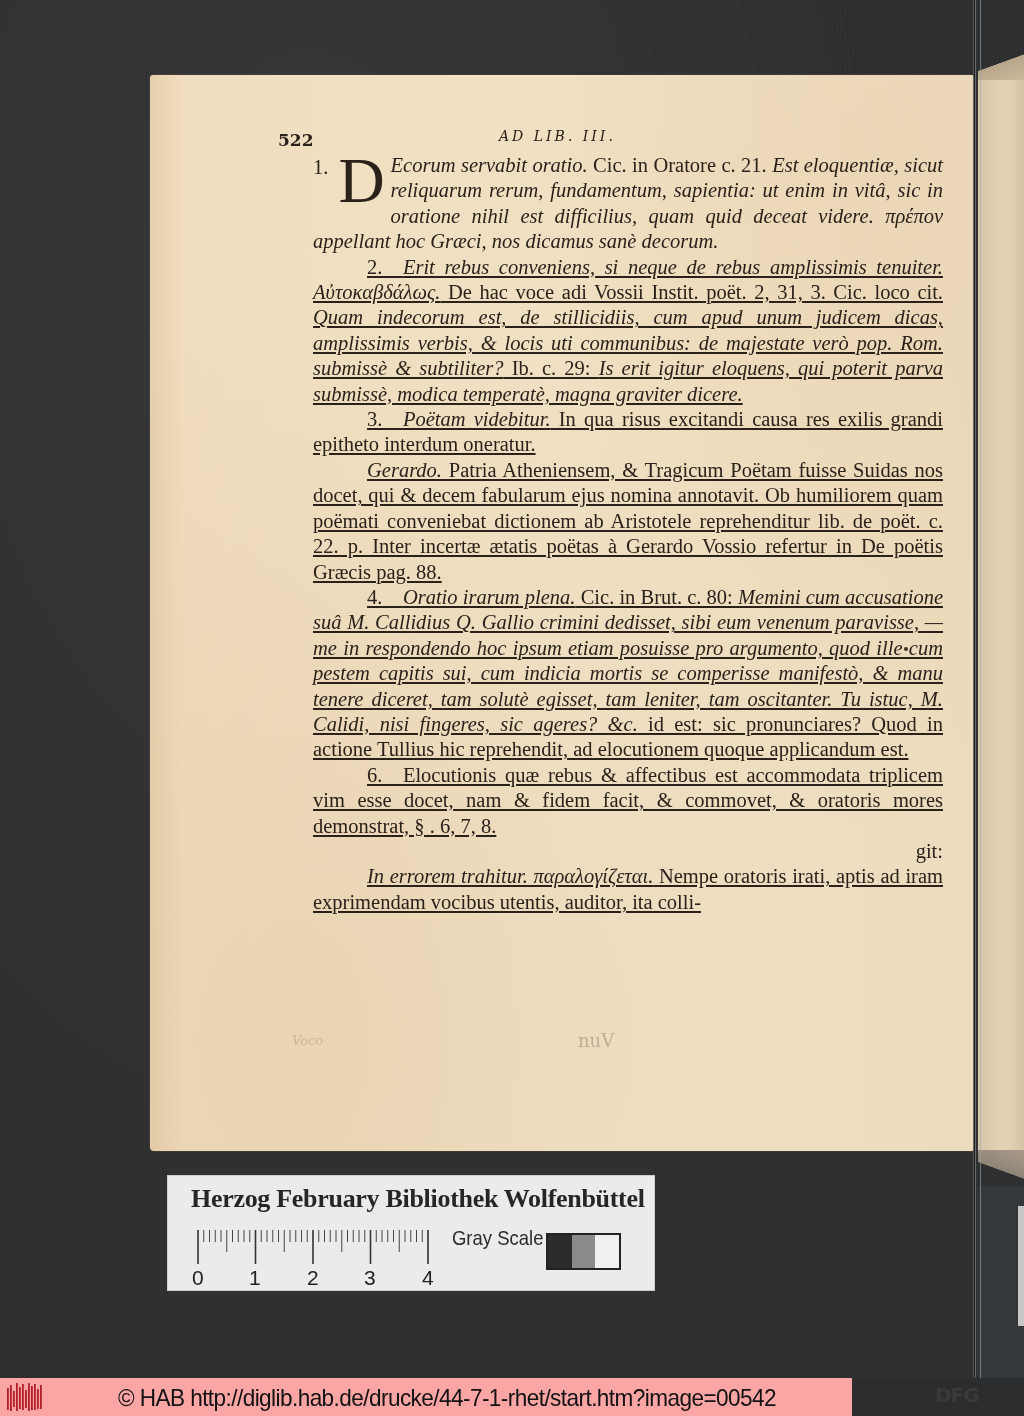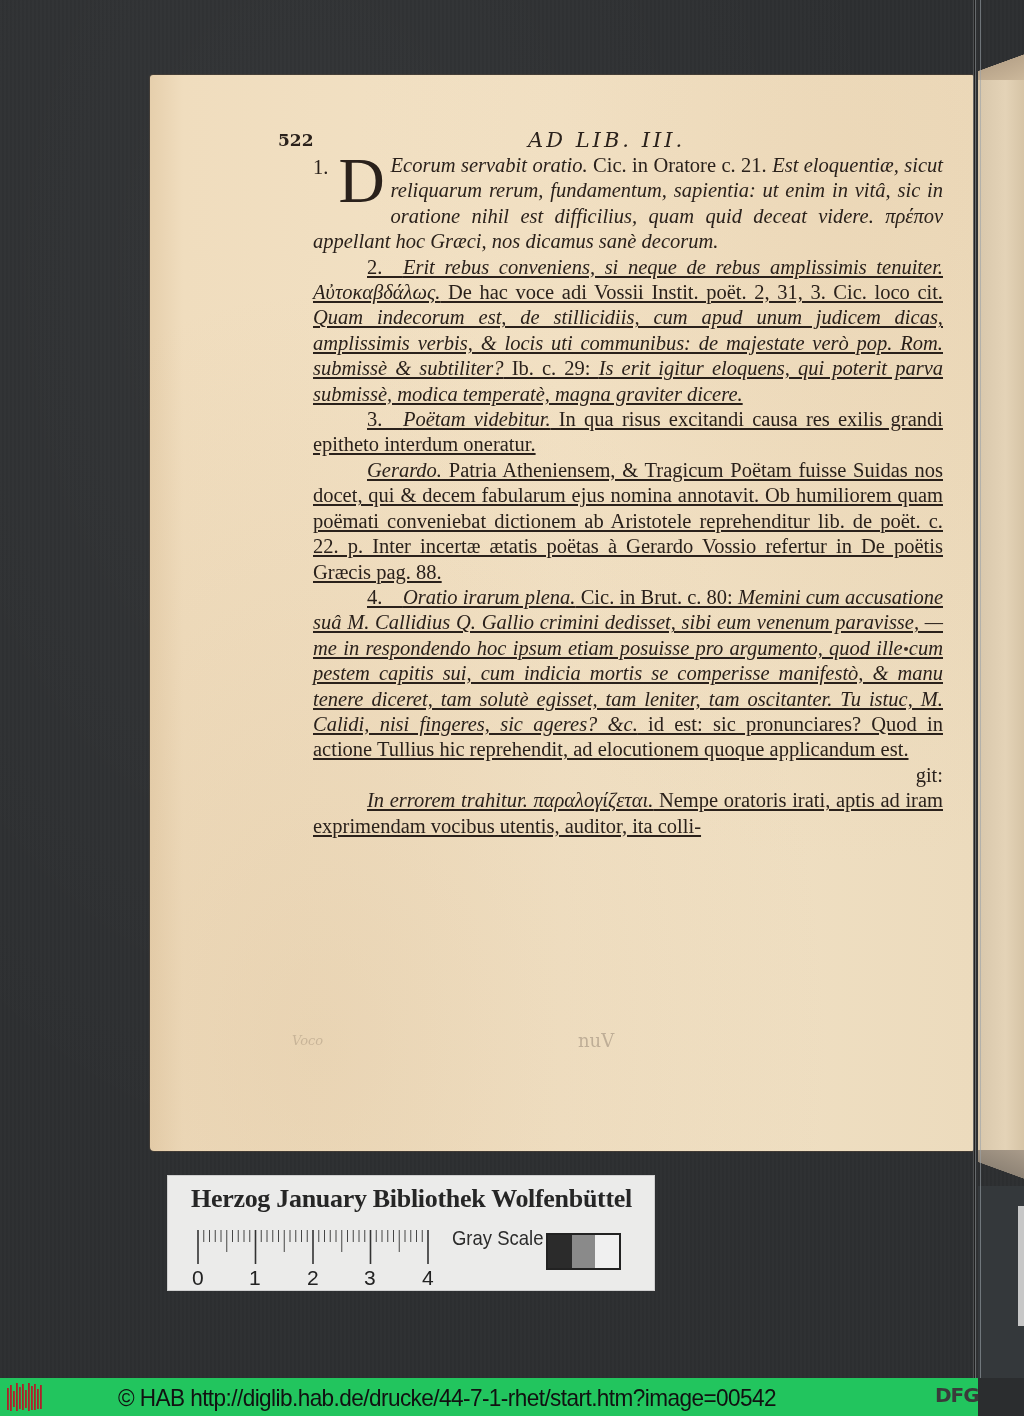--- a/index.html
+++ b/index.html
@@ -63,21 +63,21 @@
     margin-left: 28px;
   }
   .running-head {
     position: absolute; top: 53px; left: 0; width: 100%; height: 26px;
     font-size: 20px;
   }
   .page-number {
     position: absolute; left: 100px; top: 2px; font-size: 17px; font-weight: bold;
   }
   .running-title {
-    position: absolute; left: 350px; top: 0; font-style: italic; letter-spacing: 3px; font-size: 21px;
+    position: absolute; left: 321px; top: 0; font-style: italic; letter-spacing: 3px; font-size: 14px;
   }
   .text-block {
     position: absolute; left: 135px; top: 78px; width: 630px;
     font-family: "Liberation Serif", serif;
     font-size: 20.5px;
     line-height: 25.4px;
     text-align: justify;
   }
   .para { margin: 0; }
   .para .it { font-style: italic; }
@@ -128,22 +128,22 @@
     transform: scaleX(0.88); transform-origin: left top; white-space: nowrap;
   }
   .grayscale-swatch {
     position: absolute; left: 378px; top: 57px; width: 75px; height: 37px;
     border: 2px solid #222; display: flex;
   }
   .swatch { flex: 1; }
 
   
   .footer {
-    position: absolute; left: 0; top: 1378px; width: 978px; height: 38px;
-    background: #22c55e;
+    position: absolute; left: 0; top: 1378px; width: 852px; height: 38px;
+    background: #fca5a5;
     font-family: "Liberation Sans", sans-serif;
   }
   .hab-logo { position: absolute; left: 4px; top: 4px; width: 44px; height: 30px; }
   .footer-text {
     position: absolute; left: 118px; top: 6px; font-size: 24px; color: #111;
     letter-spacing: -0.6px; white-space: nowrap;
     transform: scaleX(0.94); transform-origin: left top;
   }
   .dfg-logo {
     position: absolute; left: 935px; top: 5px;
@@ -166,35 +166,36 @@
       <span class="page-number">522</span>
       <span class="running-title">AD LIB. III.</span>
     </div>
 
     <div class="text-block" id="text-block">
         <p class="para"><span style="float: left; margin: 2px 14px 0px 0px;">1. </span><span class="dropcap">D</span><span class="it">Ecorum servabit oratio.</span><span> Cic. in Oratore c. 21. </span><span class="it">Est eloquentiæ, sicut reliquarum rerum, fundamentum, sapientia: ut enim in vitâ, sic in oratione nihil est difficilius, quam quid deceat videre. πρέπον appellant hoc Græci, nos dicamus sanè decorum.</span></p>
         <p class="para indent"><span>2. </span><span class="it">Erit rebus conveniens, si neque de rebus amplissimis tenuiter. Αὐτοκαβδάλως.</span><span> De hac voce adi Vossii Instit. poët. 2, 31, 3. Cic. loco cit. </span><span class="it">Quam indecorum est, de stillicidiis, cum apud unum judicem dicas, amplissimis verbis, &amp; locis uti communibus: de majestate verò pop. Rom. submissè &amp; subtiliter?</span><span> Ib. c. 29: </span><span class="it">Is erit igitur eloquens, qui poterit parva submissè, modica temperatè, magna graviter dicere.</span></p>
         <p class="para indent"><span>3. </span><span class="it">Poëtam videbitur.</span><span> In qua risus excitandi causa res exilis grandi epitheto interdum oneratur.</span></p>
         <p class="para indent"><span class="it">Gerardo.</span><span> Patria Atheniensem, &amp; Tragicum Poëtam fuisse Suidas nos docet, qui &amp; decem fabularum ejus nomina annotavit. Ob humiliorem quam poëmati conveniebat dictionem ab Aristotele reprehenditur lib. de poët. c. 22. p. Inter incertæ ætatis poëtas à Gerardo Vossio refertur in De poëtis Græcis pag. 88.</span></p>
         <p class="para indent"><span>4. </span><span class="it">Oratio irarum plena.</span><span> Cic. in Brut. c. 80: </span><span class="it">Memini cum accusatione suâ M. Callidius Q. Gallio crimini dedisset, sibi eum venenum paravisse, — me in respondendo hoc ipsum etiam posuisse pro argumento, quod ille cum pestem capitis sui, cum indicia mortis se comperisse manifestò, &amp; manu tenere diceret, tam solutè egisset, tam leniter, tam oscitanter. Tu istuc, M. Calidi, nisi fingeres, sic ageres? &amp;c.</span><span> id est: sic pronunciares? Quod in actione Tullius hic reprehendit, ad elocutionem quoque applicandum est.</span></p>
+        <p class="para indent"><span>6. </span><span>Elocutionis quæ rebus &amp; affectibus est accommodata triplicem vim esse docet, nam &amp; fidem facit, &amp; commovet, &amp; oratoris mores demonstrat, § . 6, 7, 8.</span></p>
         <p class="para catchword">git:</p>
         <p class="para indent"><span class="it">In errorem trahitur. παραλογίζεται.</span><span> Nempe oratoris irati, aptis ad iram exprimendam vocibus utentis, auditor, ita colli-</span></p>
       </div>
 
     <div class="mark-dot"></div>
     <div class="bleed-through-2">Voco</div>
     <div class="bleed-through">nuV</div>
   </div>
 </div>
 
 <div class="binding-line"></div>
 <div class="binding-line-2"></div>
 
 <div class="label">
-  <div class="label-title">Herzog January Bibliothek Wolfenbüttel</div>
+  <div class="label-title">Herzog February Bibliothek Wolfenbüttel</div>
   <div class="ruler">
     <svg class="ruler-svg" width="236" height="40" viewBox="0 0 236 40" id="ruler-svg">
         <line x1="2" y1="2" x2="2" y2="36" stroke="#333" stroke-width="1.6"></line>
         <line x1="7.75" y1="2" x2="7.75" y2="14" stroke="#333" stroke-width="0.9"></line>
         <line x1="13.5" y1="2" x2="13.5" y2="14" stroke="#333" stroke-width="0.9"></line>
         <line x1="19.25" y1="2" x2="19.25" y2="14" stroke="#333" stroke-width="0.9"></line>
         <line x1="25" y1="2" x2="25" y2="14" stroke="#333" stroke-width="0.9"></line>
         <line x1="30.75" y1="2" x2="30.75" y2="24" stroke="#333" stroke-width="0.9"></line>
         <line x1="36.5" y1="2" x2="36.5" y2="14" stroke="#333" stroke-width="0.9"></line>
         <line x1="42.25" y1="2" x2="42.25" y2="14" stroke="#333" stroke-width="0.9"></line>

